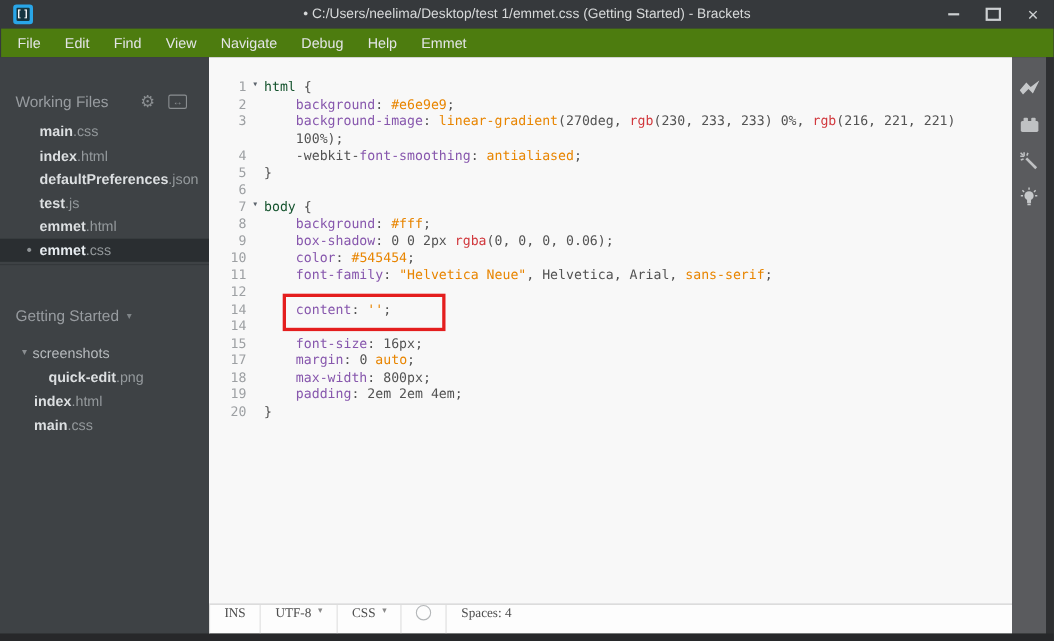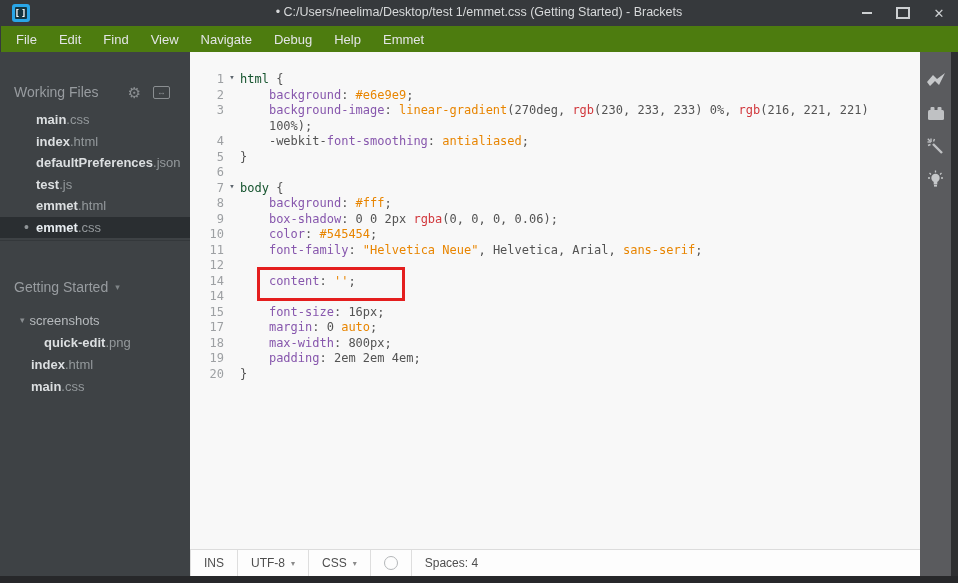--- a/index.html
+++ b/index.html
@@ -68,21 +68,21 @@
   .tb-ic{width:20px;height:20px;display:flex;align-items:center;justify-content:center;cursor:pointer;}
   .right-border{position:absolute;top:52px;right:0;width:7px;bottom:0;background:#2e2f31;}
   .bottom-border{position:absolute;left:0;right:0;bottom:0;height:7px;background:#27282a;}
 
   
   .statusbar{position:absolute;left:190px;right:38px;bottom:7px;height:26px;background:#fdfdfd;border-top:1px solid #dcdcdc;
              display:flex;align-items:center;font-size:12px;color:#4e4e4e;}
   .sb-left{padding-left:11px;flex:1;display:flex;align-items:center;}
   .sb-pos{color:#3f3f3f;font-weight:700;}
   .sb-lines{color:#9a9a9a;margin-left:5px;font-weight:400;}
-  .sb-seg{height:100%;display:flex;align-items:center;padding:0 13px;border-left:1px solid #dedede;cursor:pointer;}
+  .sb-seg{height:100%;display:flex;align-items:flex-start;padding:0 13px;border-left:1px solid #dedede;cursor:pointer;font-family:Liberation Serif, serif;}
   .sb-seg .tri{font-size:8px;color:#8a8a8a;margin-left:6px;}
   .ring{width:12px;height:12px;border:1.5px solid #b4b7b9;border-radius:50%;}
 </style>
 </head>
 <body>
 
 <div id="window">
 
   <div class="titlebar">
     <div class="logo">

